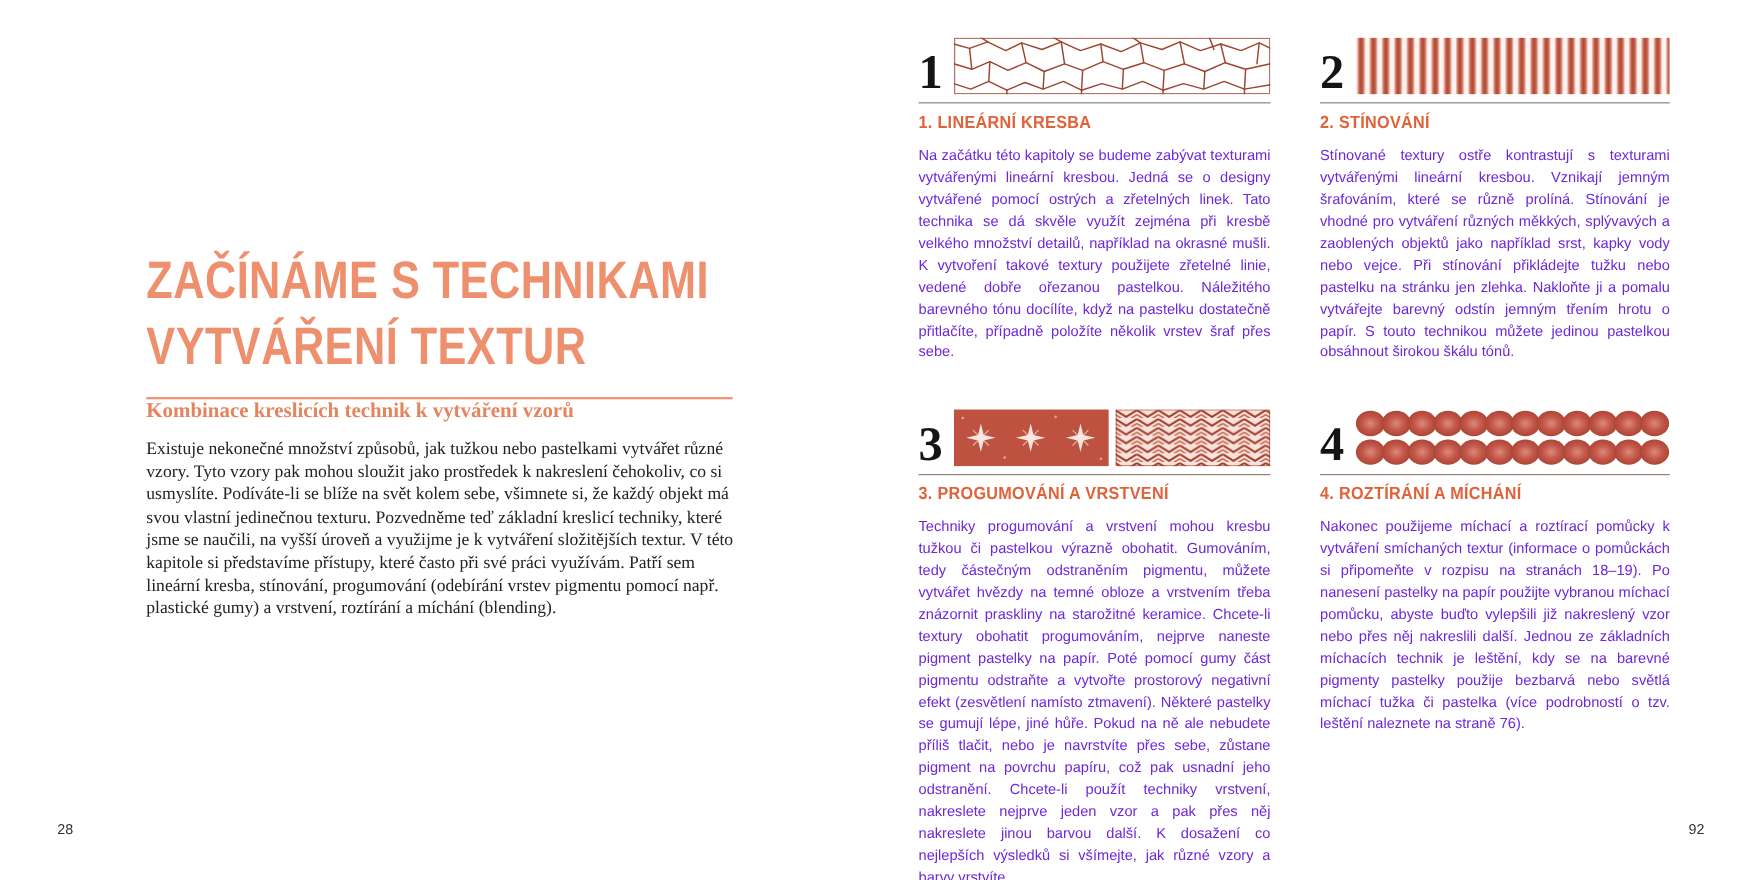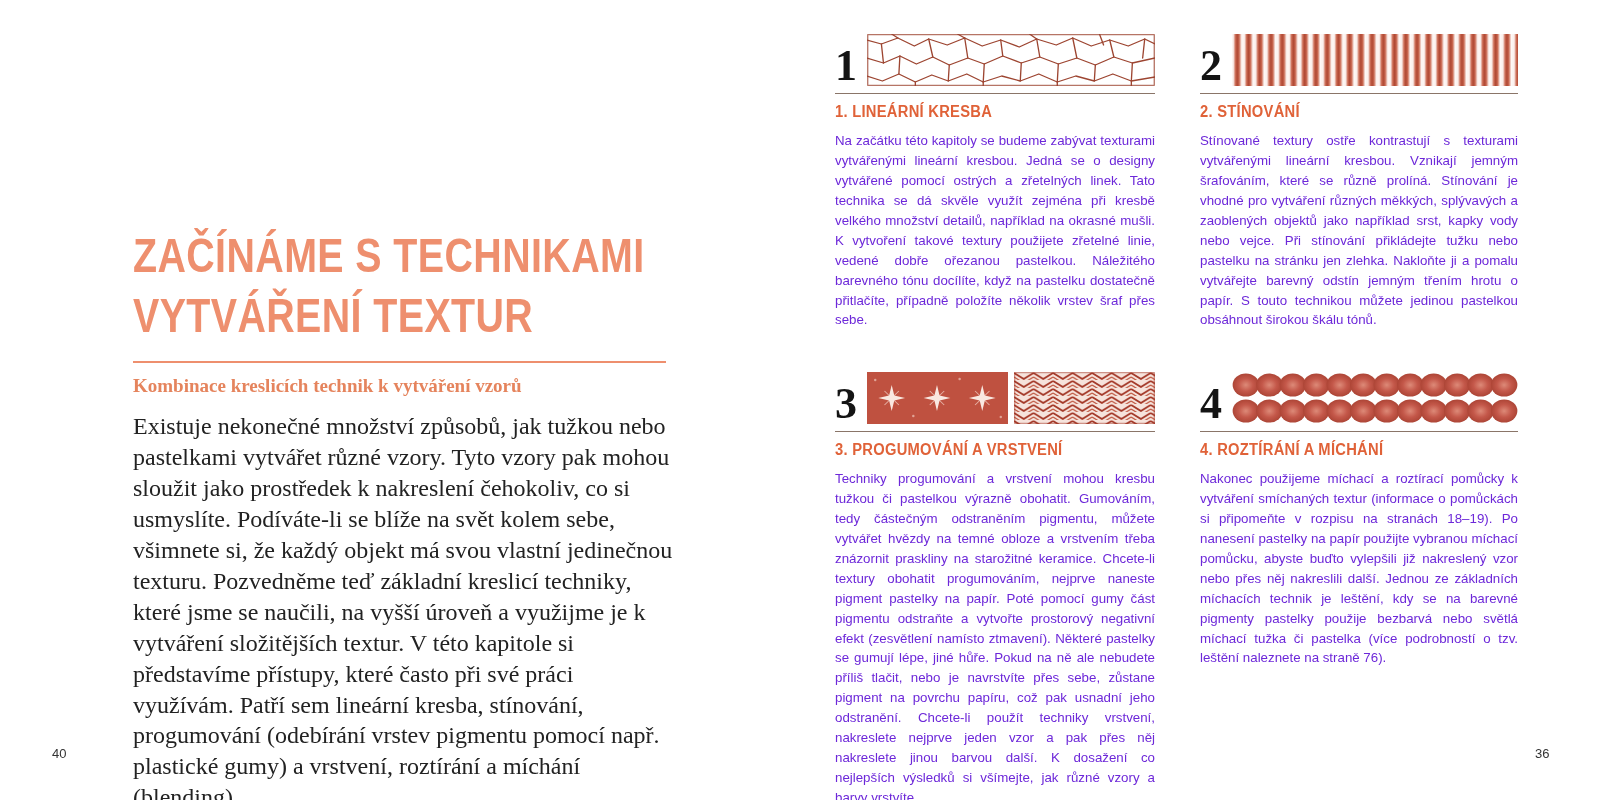--- a/index.html
+++ b/index.html
@@ -30,30 +30,30 @@
     transform-origin: left top;
     text-transform: uppercase;
   }
   .title-line { display: block; white-space: nowrap; }
   .title-rule {
     margin-top: 14px;
     width: 533px;
     border-top: 2px solid #ee8f6e;
   }
   .subtitle {
-    margin-top: 12px;
+    margin-top: 0;
     font-family: "Liberation Serif", serif;
     font-weight: 700;
     font-size: 19px;
     color: #e5845d;
   }
   .intro {
     margin-top: 14px;
     font-family: "Liberation Serif", serif;
-    font-size: 24px;
+    font-size: 16px;
     line-height: 1.29;
     color: #222222;
     width: 540px;
   }
   .pagenum {
     position: absolute;
     font-size: 13px;
     color: #333333;
     font-family: "Liberation Sans", sans-serif;
   }
@@ -114,21 +114,21 @@
   <section class="page page-left">
     <div class="left-inner">
       <h1 class="title">
         <span class="title-line">ZAČÍNÁME S TECHNIKAMI</span>
         <span class="title-line">VYTVÁŘENÍ TEXTUR</span>
       </h1>
       <div class="title-rule"></div>
       <h2 class="subtitle">Kombinace kreslicích technik k vytváření vzorů</h2>
       <p class="intro">Existuje nekonečné množství způsobů, jak tužkou nebo pastelkami vytvářet různé vzory. Tyto vzory pak mohou sloužit jako prostředek k nakreslení čehokoliv, co si usmyslíte. Podíváte-li se blíže na svět kolem sebe, všimnete si, že každý objekt má svou vlastní jedinečnou texturu. Pozvedněme teď základní kreslicí techniky, které jsme se naučili, na vyšší úroveň a využijme je k vytváření složitějších textur. V této kapitole si představíme přístupy, které často při své práci využívám. Patří sem lineární kresba, stínování, progumování (odebírání vrstev pigmentu pomocí např. plastické gumy) a vrstvení, roztírání a míchání (blending).</p>
     </div>
-    <div class="pagenum pn-left">40</div>
+    <div class="pagenum pn-left">28</div>
   </section>
 
   <section class="page page-right">
 
     <article class="sec sec1">
       <div class="sec-head">
         <div class="sec-num">1</div>
         <div class="sec-texture">
           <svg viewBox="0 0 280 52" preserveAspectRatio="none" aria-hidden="true">
             <g stroke="#9d4531" stroke-width="1.3" fill="none" stroke-linejoin="round" stroke-linecap="round">
@@ -282,16 +282,16 @@
                 <circle cx="255" cy="42" r="12.4"></circle>
             </g>
           </svg>
         </div>
       </div>
       <div class="sec-rule"></div>
       <h3 class="sec-heading">4. ROZTÍRÁNÍ A MÍCHÁNÍ</h3>
       <p class="sec-body">Nakonec použijeme míchací a roztírací pomůcky k vytváření smíchaných textur (informace o pomůckách si připomeňte v rozpisu na stranách 18–19). Po nanesení pastelky na papír použijte vybranou míchací pomůcku, abyste buďto vylepšili již nakreslený vzor nebo přes něj nakreslili další. Jednou ze základních míchacích technik je leštění, kdy se na barevné pigmenty pastelky použije bezbarvá nebo světlá míchací tužka či pastelka (více podrobností o tzv. leštění naleznete na straně 76).</p>
     </article>
 
-    <div class="pagenum pn-right">36</div>
+    <div class="pagenum pn-right">92</div>
   </section>
 
 </div>
 
 </body></html>

